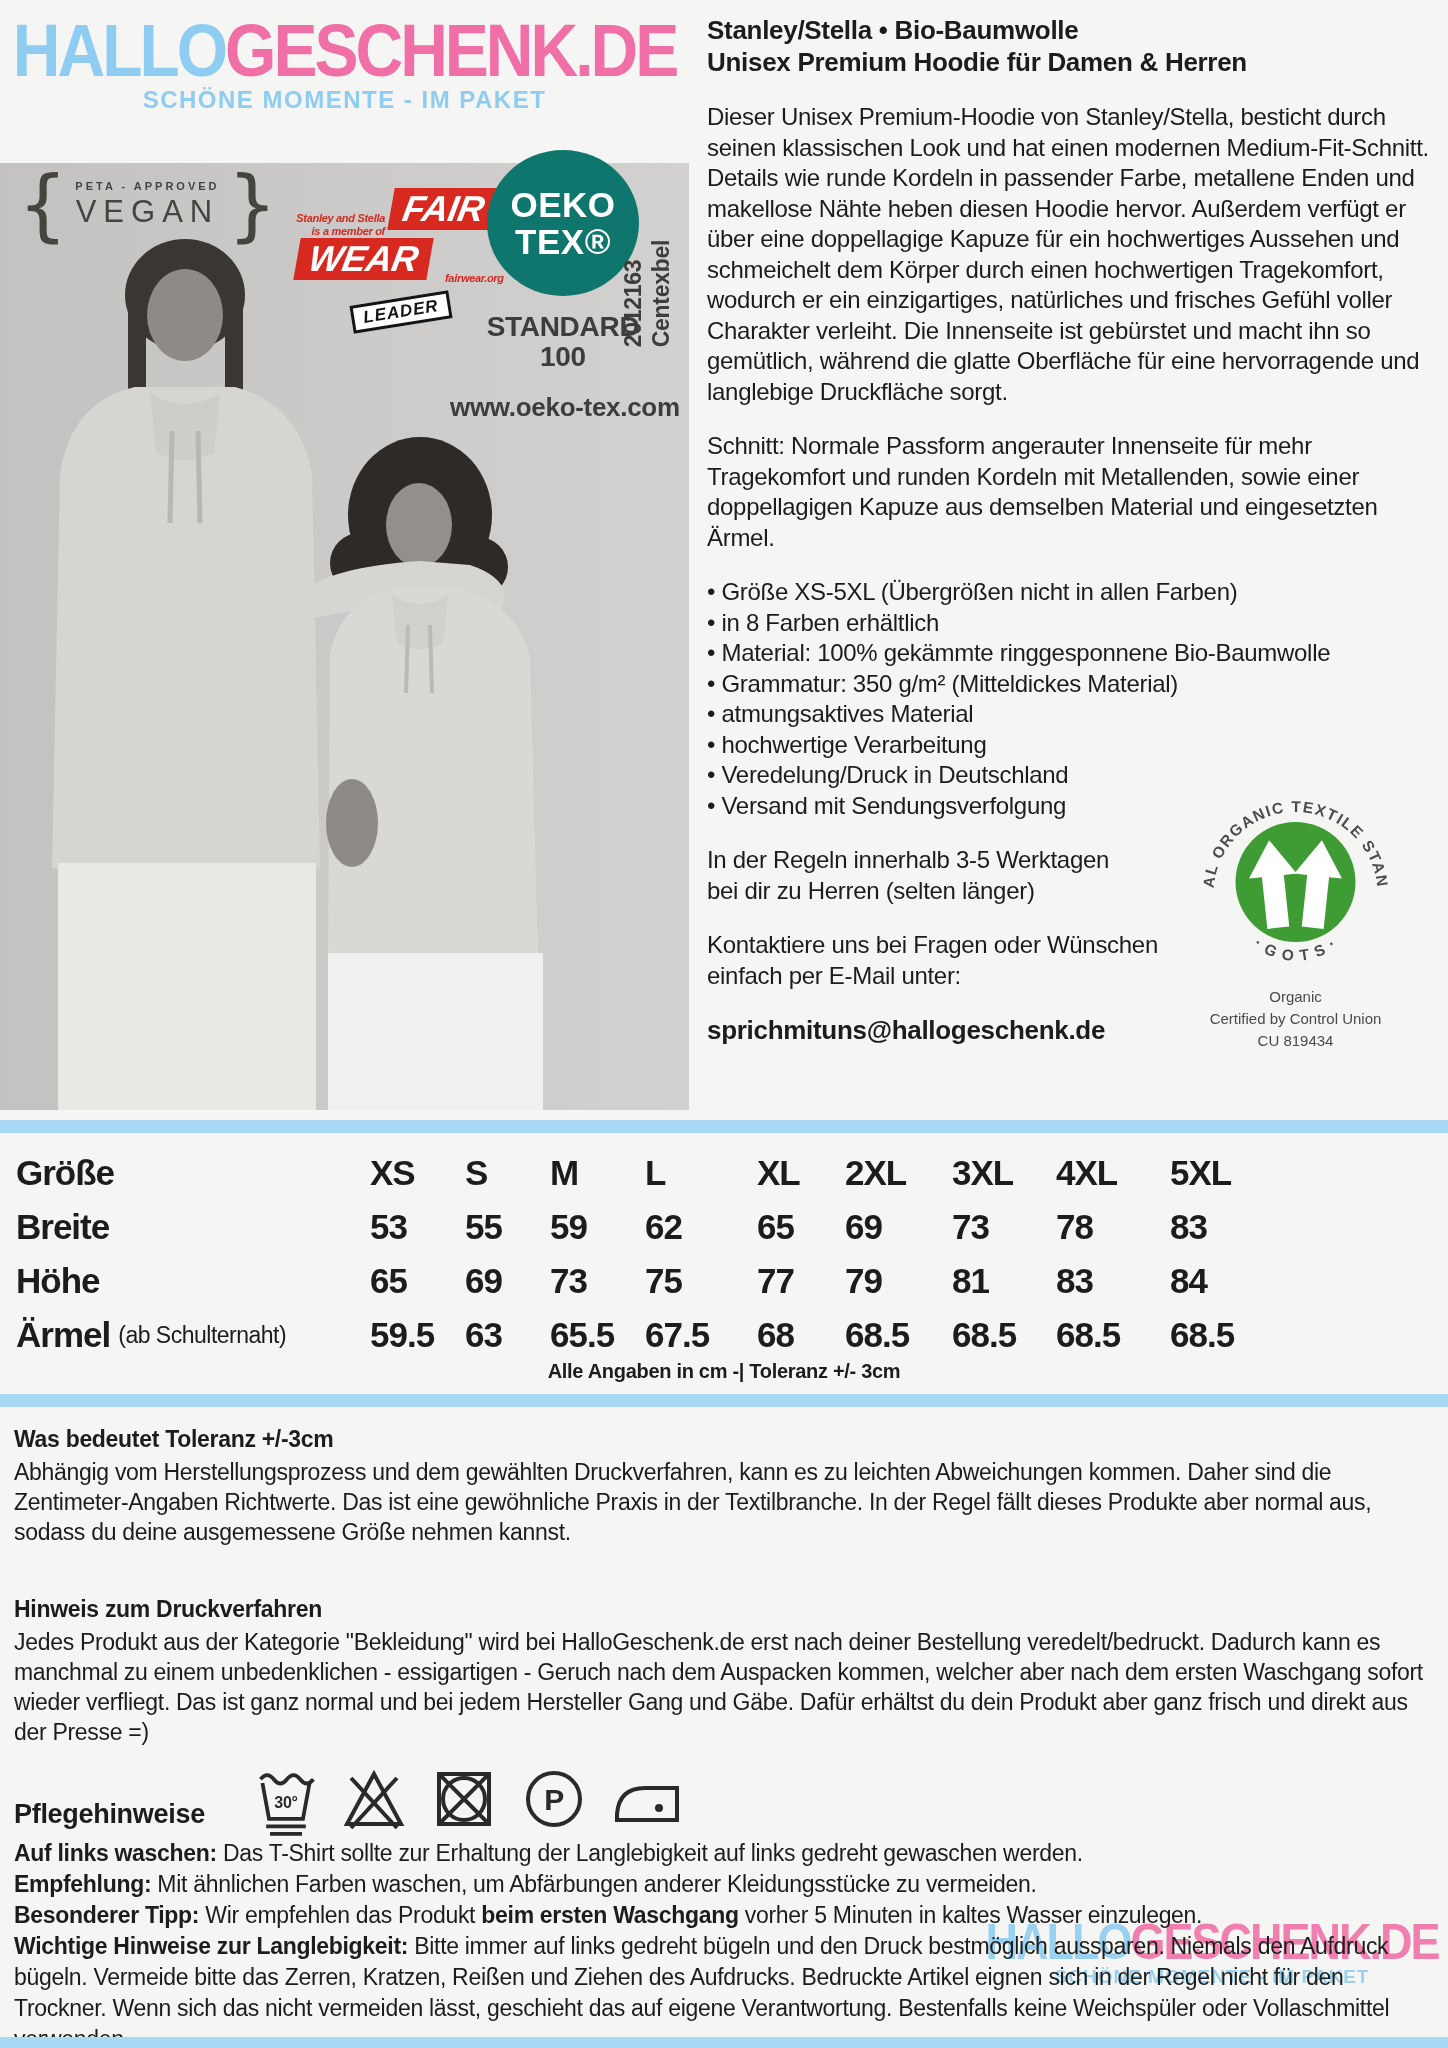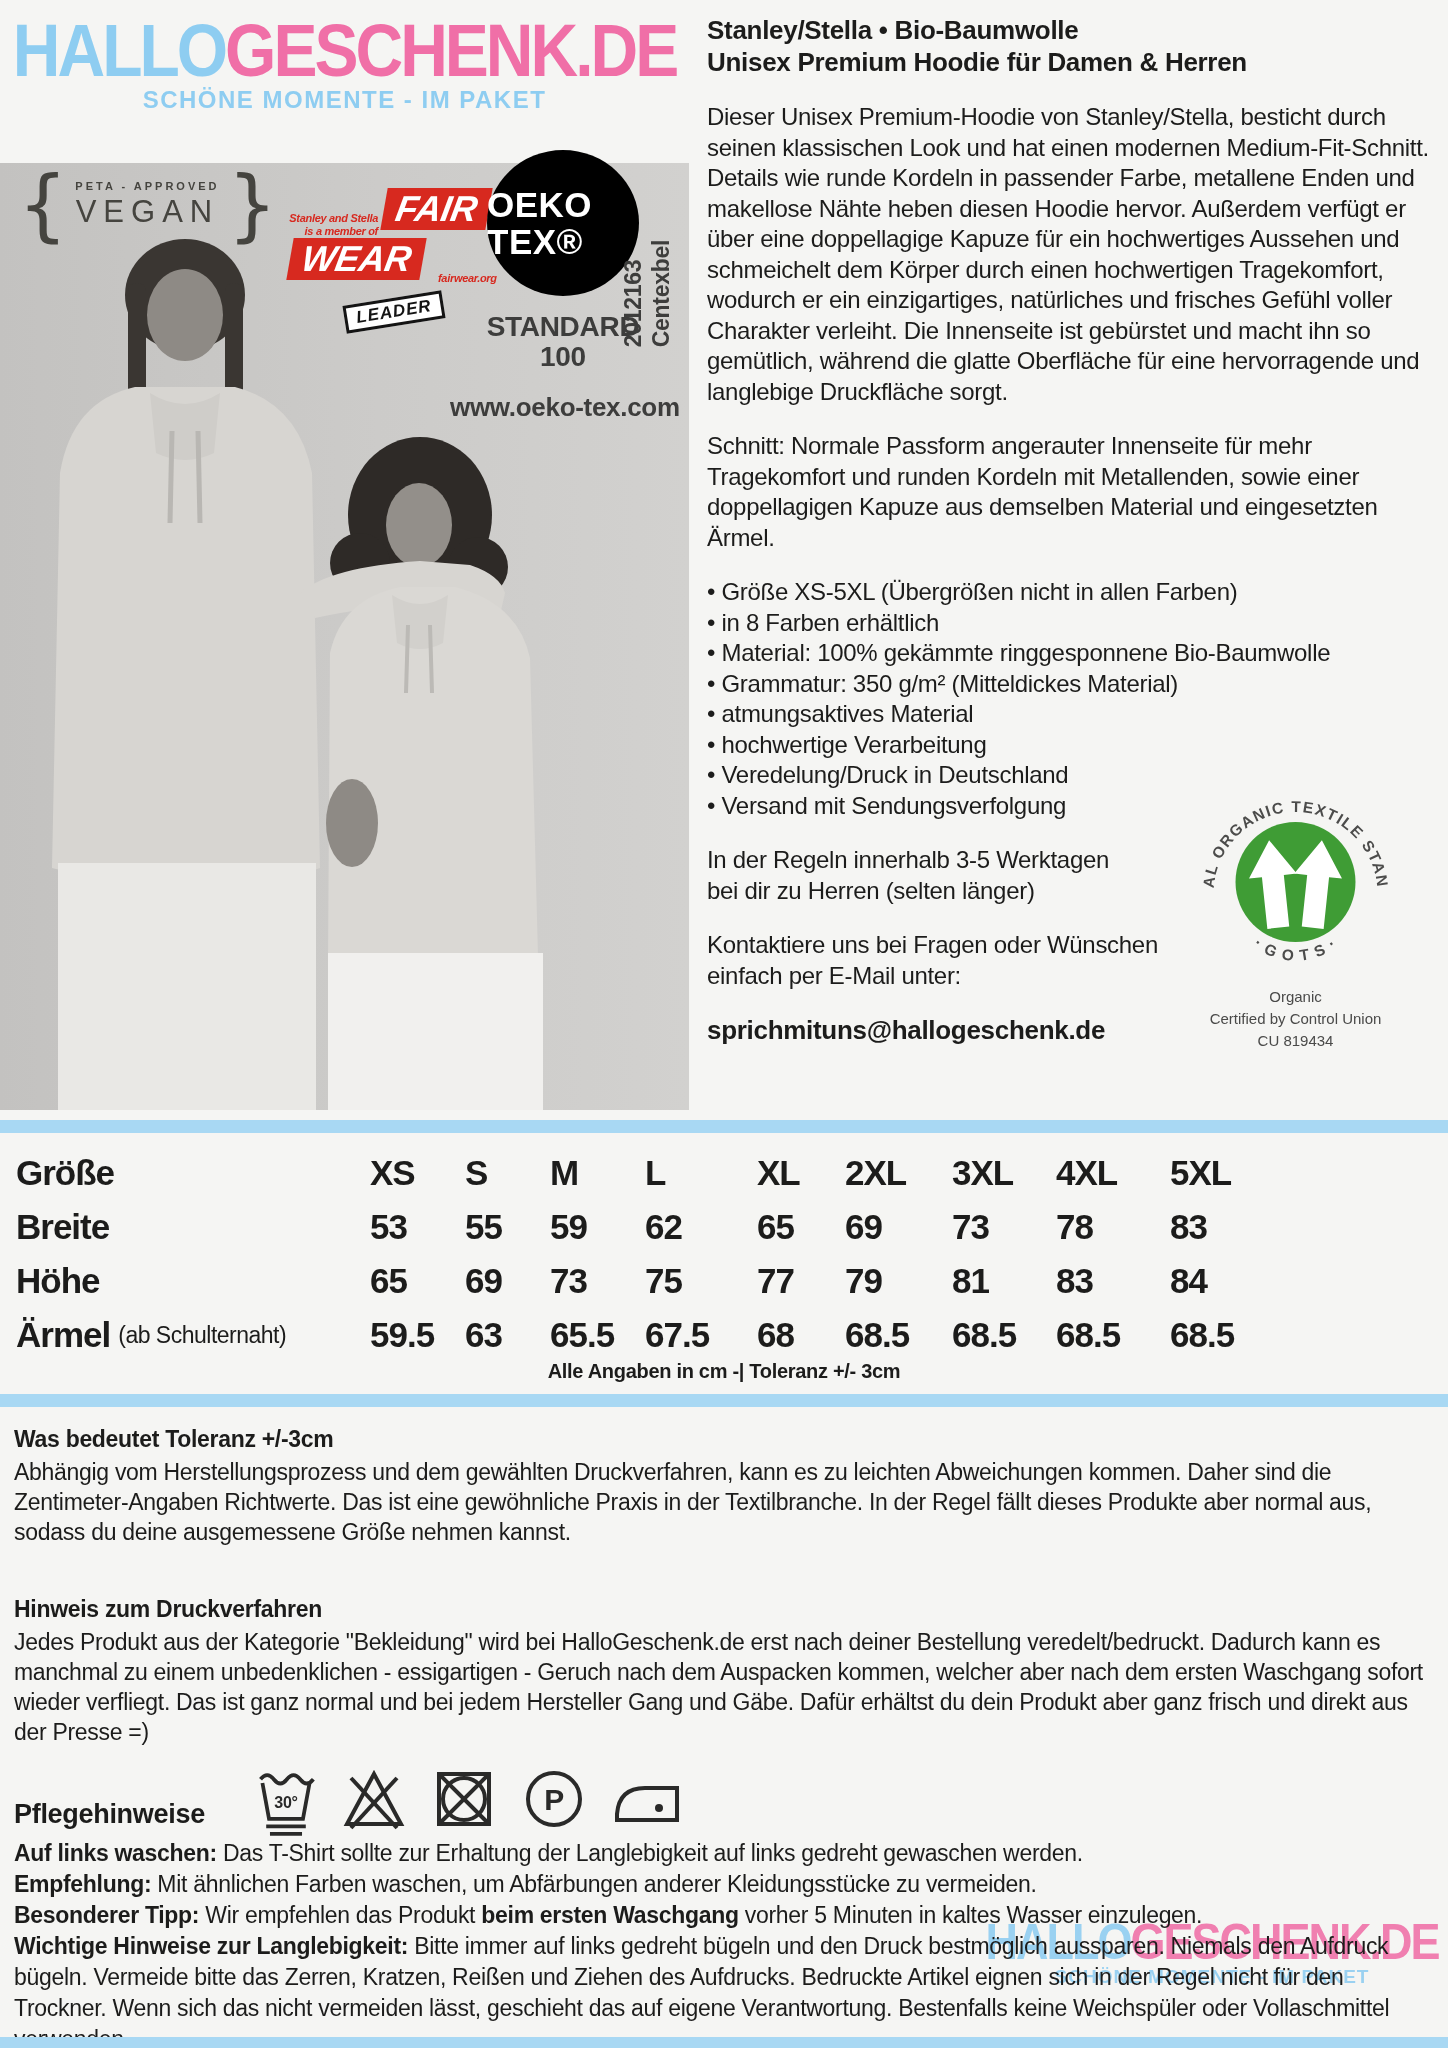--- a/index.html
+++ b/index.html
@@ -16,28 +16,28 @@
   .logo-geschenk{color:#f06fa7;}
   .logo-tagline{font-size:24px;font-weight:bold;color:#8ecdf1;letter-spacing:1.5px;margin-top:4px;}
   
   .photo{position:absolute;left:0;top:163px;width:689px;height:947px;background:#cbcac8;overflow:hidden;}
   
   .vegan{position:absolute;left:18px;top:170px;display:flex;align-items:center;gap:8px;color:#45443f;z-index:4;}
   .vegan .brace{font-size:78px;font-weight:400;line-height:70px;font-family:"DejaVu Sans",sans-serif;}
   .vegan-mid{text-align:center;}
   .vegan-line1{font-size:11px;font-weight:bold;letter-spacing:3px;}
   .vegan-line2{font-size:31px;letter-spacing:7px;margin-top:2px;}
-  .fairwear{position:absolute;left:286px;top:188px;width:210px;height:165px;z-index:4;}
+  .fairwear{position:absolute;left:293px;top:188px;width:210px;height:165px;z-index:4;}
   .fw-small{position:absolute;left:0;top:24px;width:92px;color:#d7291f;font-style:italic;font-weight:bold;font-size:11px;line-height:13px;text-align:right;}
   .fw-box{position:absolute;background:#d7291f;color:#fff;font-weight:bold;font-style:italic;font-size:36px;line-height:36px;padding:3px 12px;transform:skewX(-10deg);}
   .fw-fair{left:98px;top:0;}
   .fw-wear{left:4px;top:50px;}
   .fw-url{position:absolute;left:152px;top:84px;color:#d7291f;font-style:italic;font-weight:bold;font-size:11px;}
   .fw-leader{position:absolute;left:58px;top:110px;background:#fff;border:3px solid #141414;padding:1px 9px;transform:rotate(-9deg);font-weight:bold;font-style:italic;font-size:17px;letter-spacing:1px;color:#141414;}
-  .oeko-circle{position:absolute;left:487px;top:150px;width:152px;height:146px;border-radius:50%;background:#000000;display:flex;flex-direction:column;justify-content:center;color:#fff;font-weight:bold;font-size:35px;line-height:37px;letter-spacing:0.5px;z-index:4;}
+  .oeko-circle{position:absolute;left:487px;top:150px;width:152px;height:146px;border-radius:50%;background:#0f766e;display:flex;flex-direction:column;align-items:center;justify-content:center;color:#fff;font-weight:bold;font-size:35px;line-height:37px;letter-spacing:0.5px;z-index:4;}
   .oeko-standard{position:absolute;left:468px;top:312px;width:190px;text-align:center;font-size:28px;line-height:30px;font-weight:bold;color:#3d3d3c;z-index:4;}
   .oeko-cert{position:absolute;left:620px;top:240px;display:flex;gap:1px;z-index:4;}
   .oeko-cert span{writing-mode:vertical-rl;transform:rotate(180deg);font-size:23px;font-weight:bold;color:#3d3d3c;}
   .oeko-url{position:absolute;left:450px;top:392px;font-size:26px;font-weight:bold;color:#3d3d3c;z-index:4;}
   
   .rc{position:absolute;left:707px;top:14px;width:722px;font-size:24px;line-height:30.5px;z-index:2;}
   .rc h1{font-size:26px;line-height:32px;margin:0;font-weight:bold;}
   .rc p{margin:24px 0 0;}
   .rc ul{list-style:none;margin:24px 0 0;padding:0;}
   .rc li{padding-left:0;}

